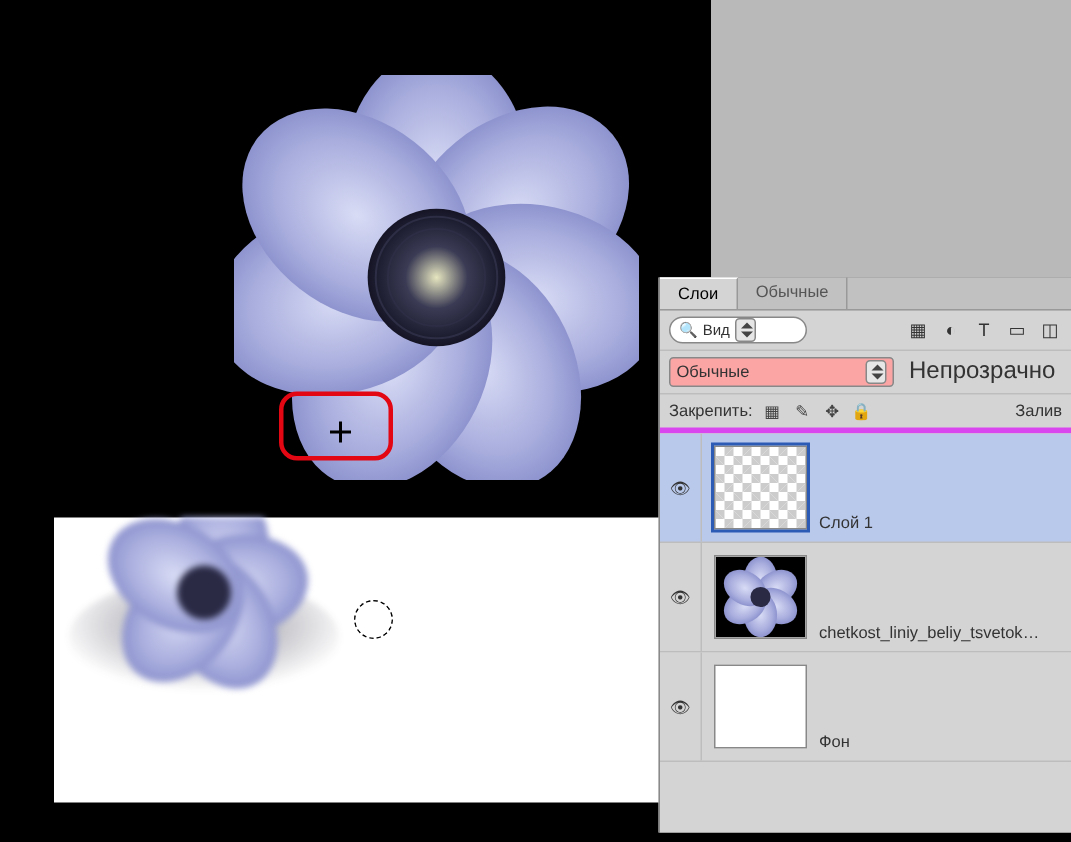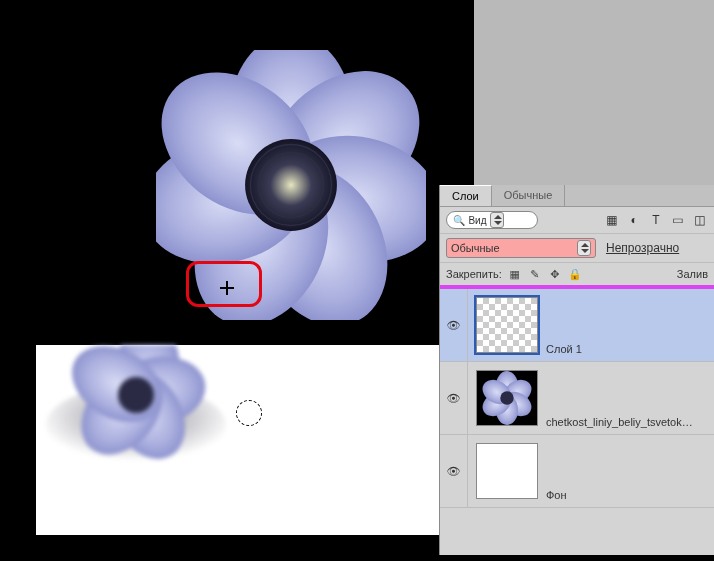--- a/index.html
+++ b/index.html
@@ -144,21 +144,21 @@
   background: #fca5a5;
   border: 1px solid #888;
   border-radius: 3px;
   height: 20px;
   padding: 1px 4px;
   font-size: 11px;
   width: 150px;
   display: inline-flex;
   align-items: center;
 }
-.opacity-label { font-size: 12px; color: #333; margin-left: 6px; text-decoration: underline; }
+.opacity-label { font-size: 16px; color: #333; margin-left: 6px; }
 
 .lock-row { padding: 4px 6px; border-bottom: 4px solid #d946ef; display: flex; align-items: center; gap: 6px; font-size: 11px; }
 .lock-ico { width: 14px; height: 14px; display: inline-flex; align-items: center; justify-content: center; color: #444; }
 
 .layer-list { flex: 1; overflow: auto; background: #d4d4d4; }
 .layer-row {
   display: flex;
   align-items: center;
   border-bottom: 1px solid #bdbdbd;
   background: #d4d4d4;

